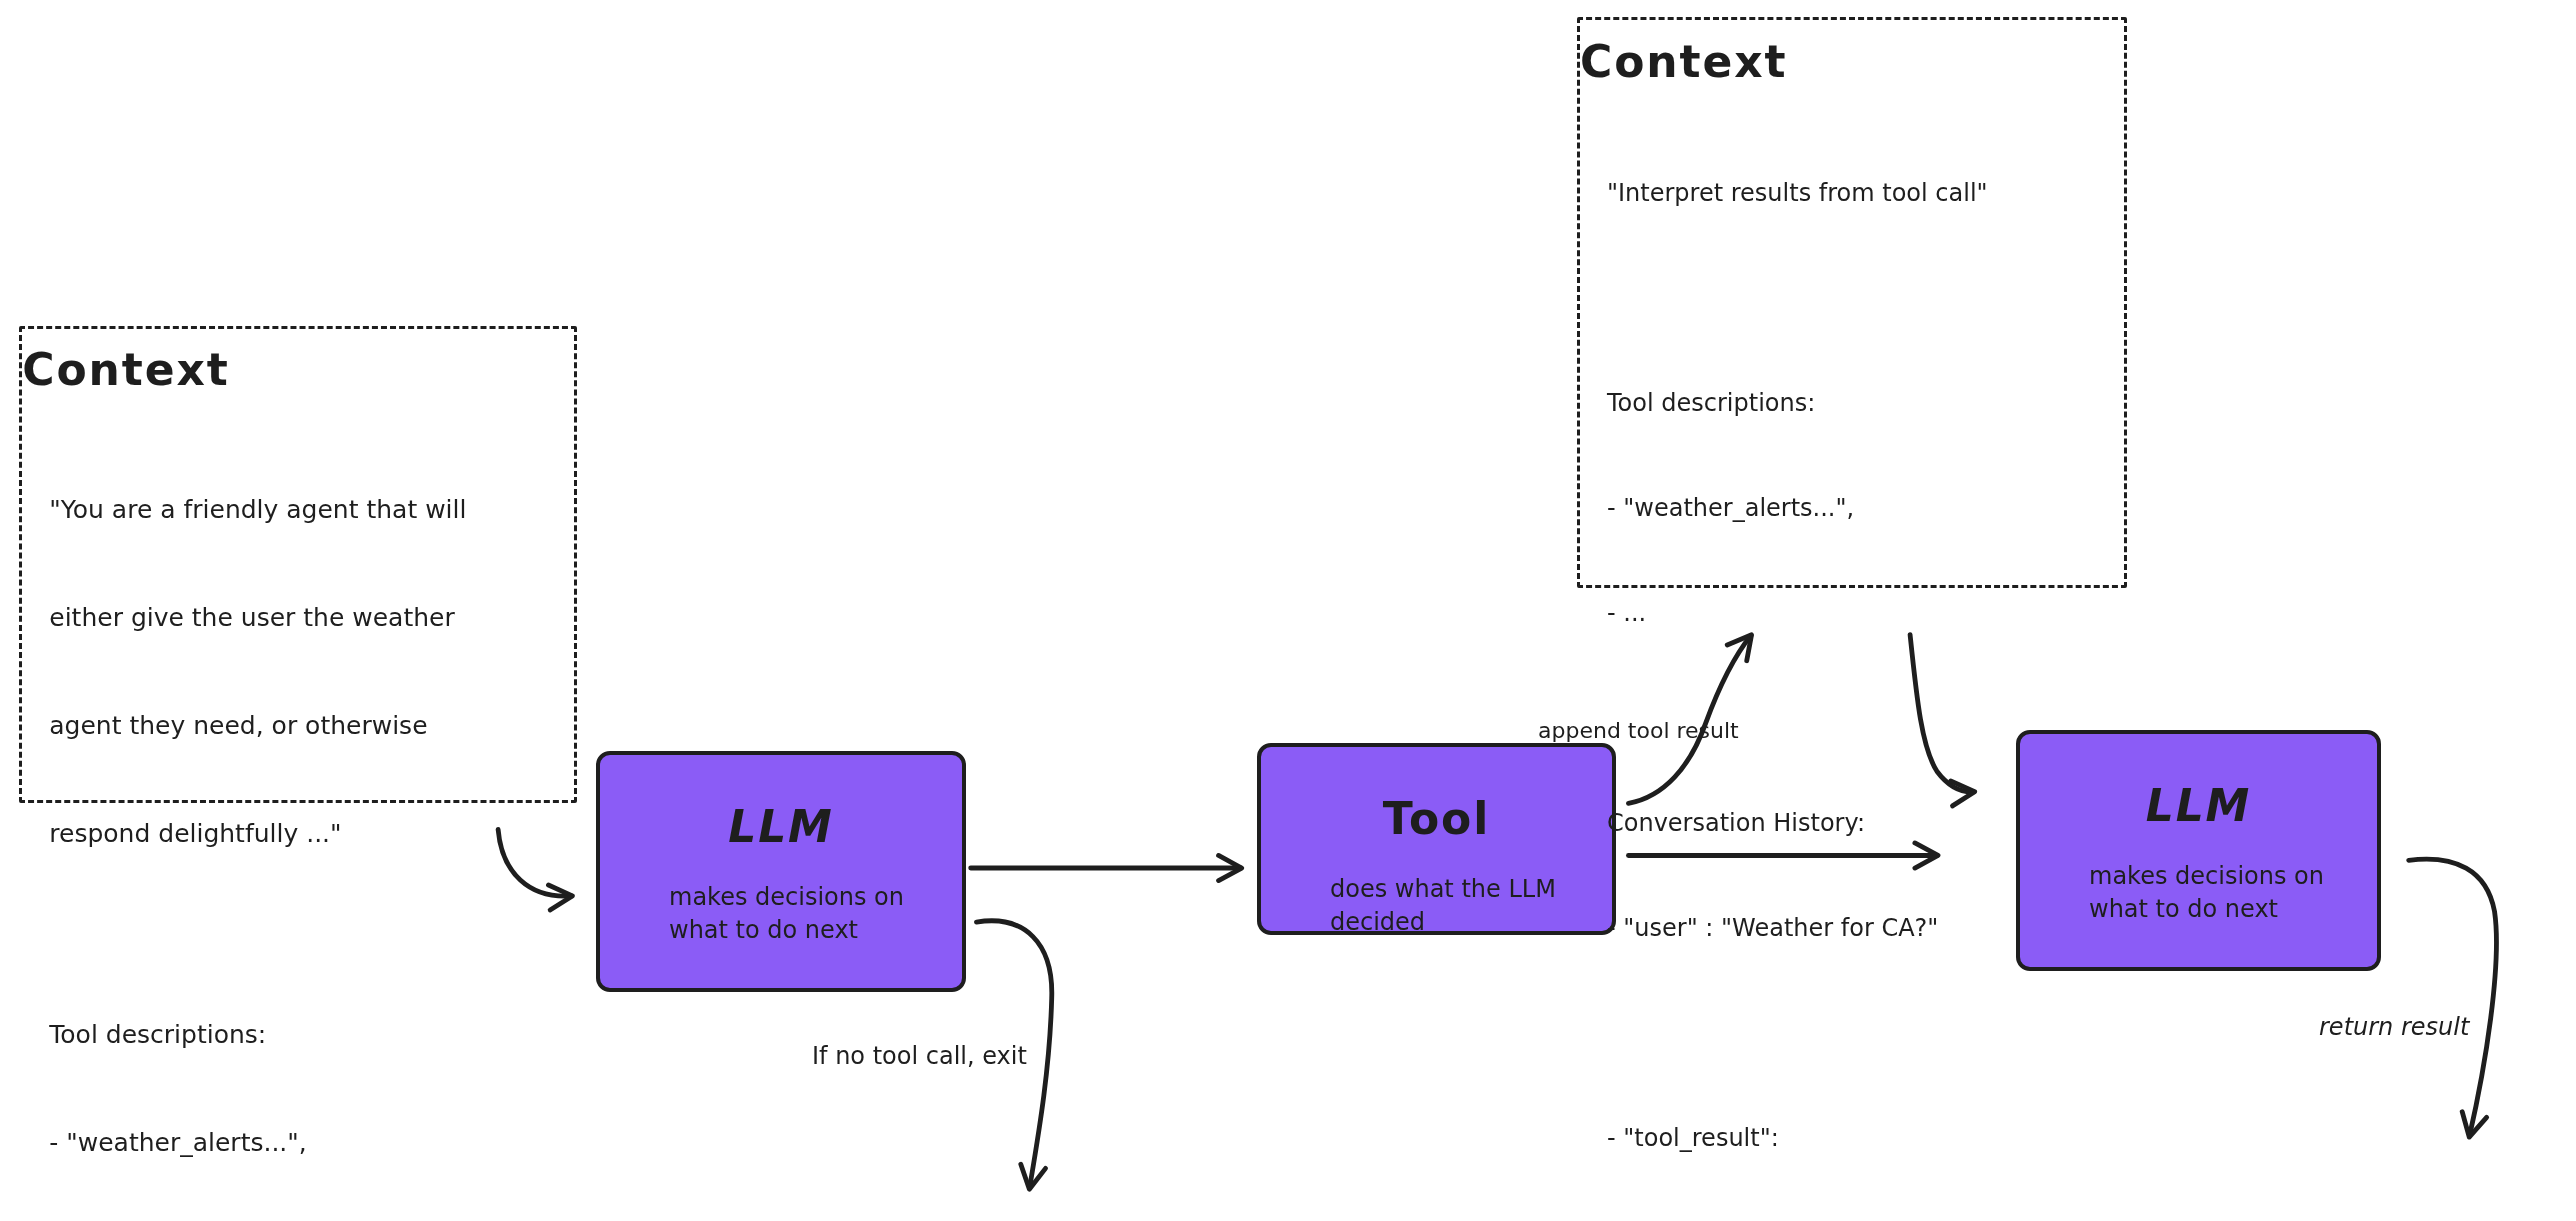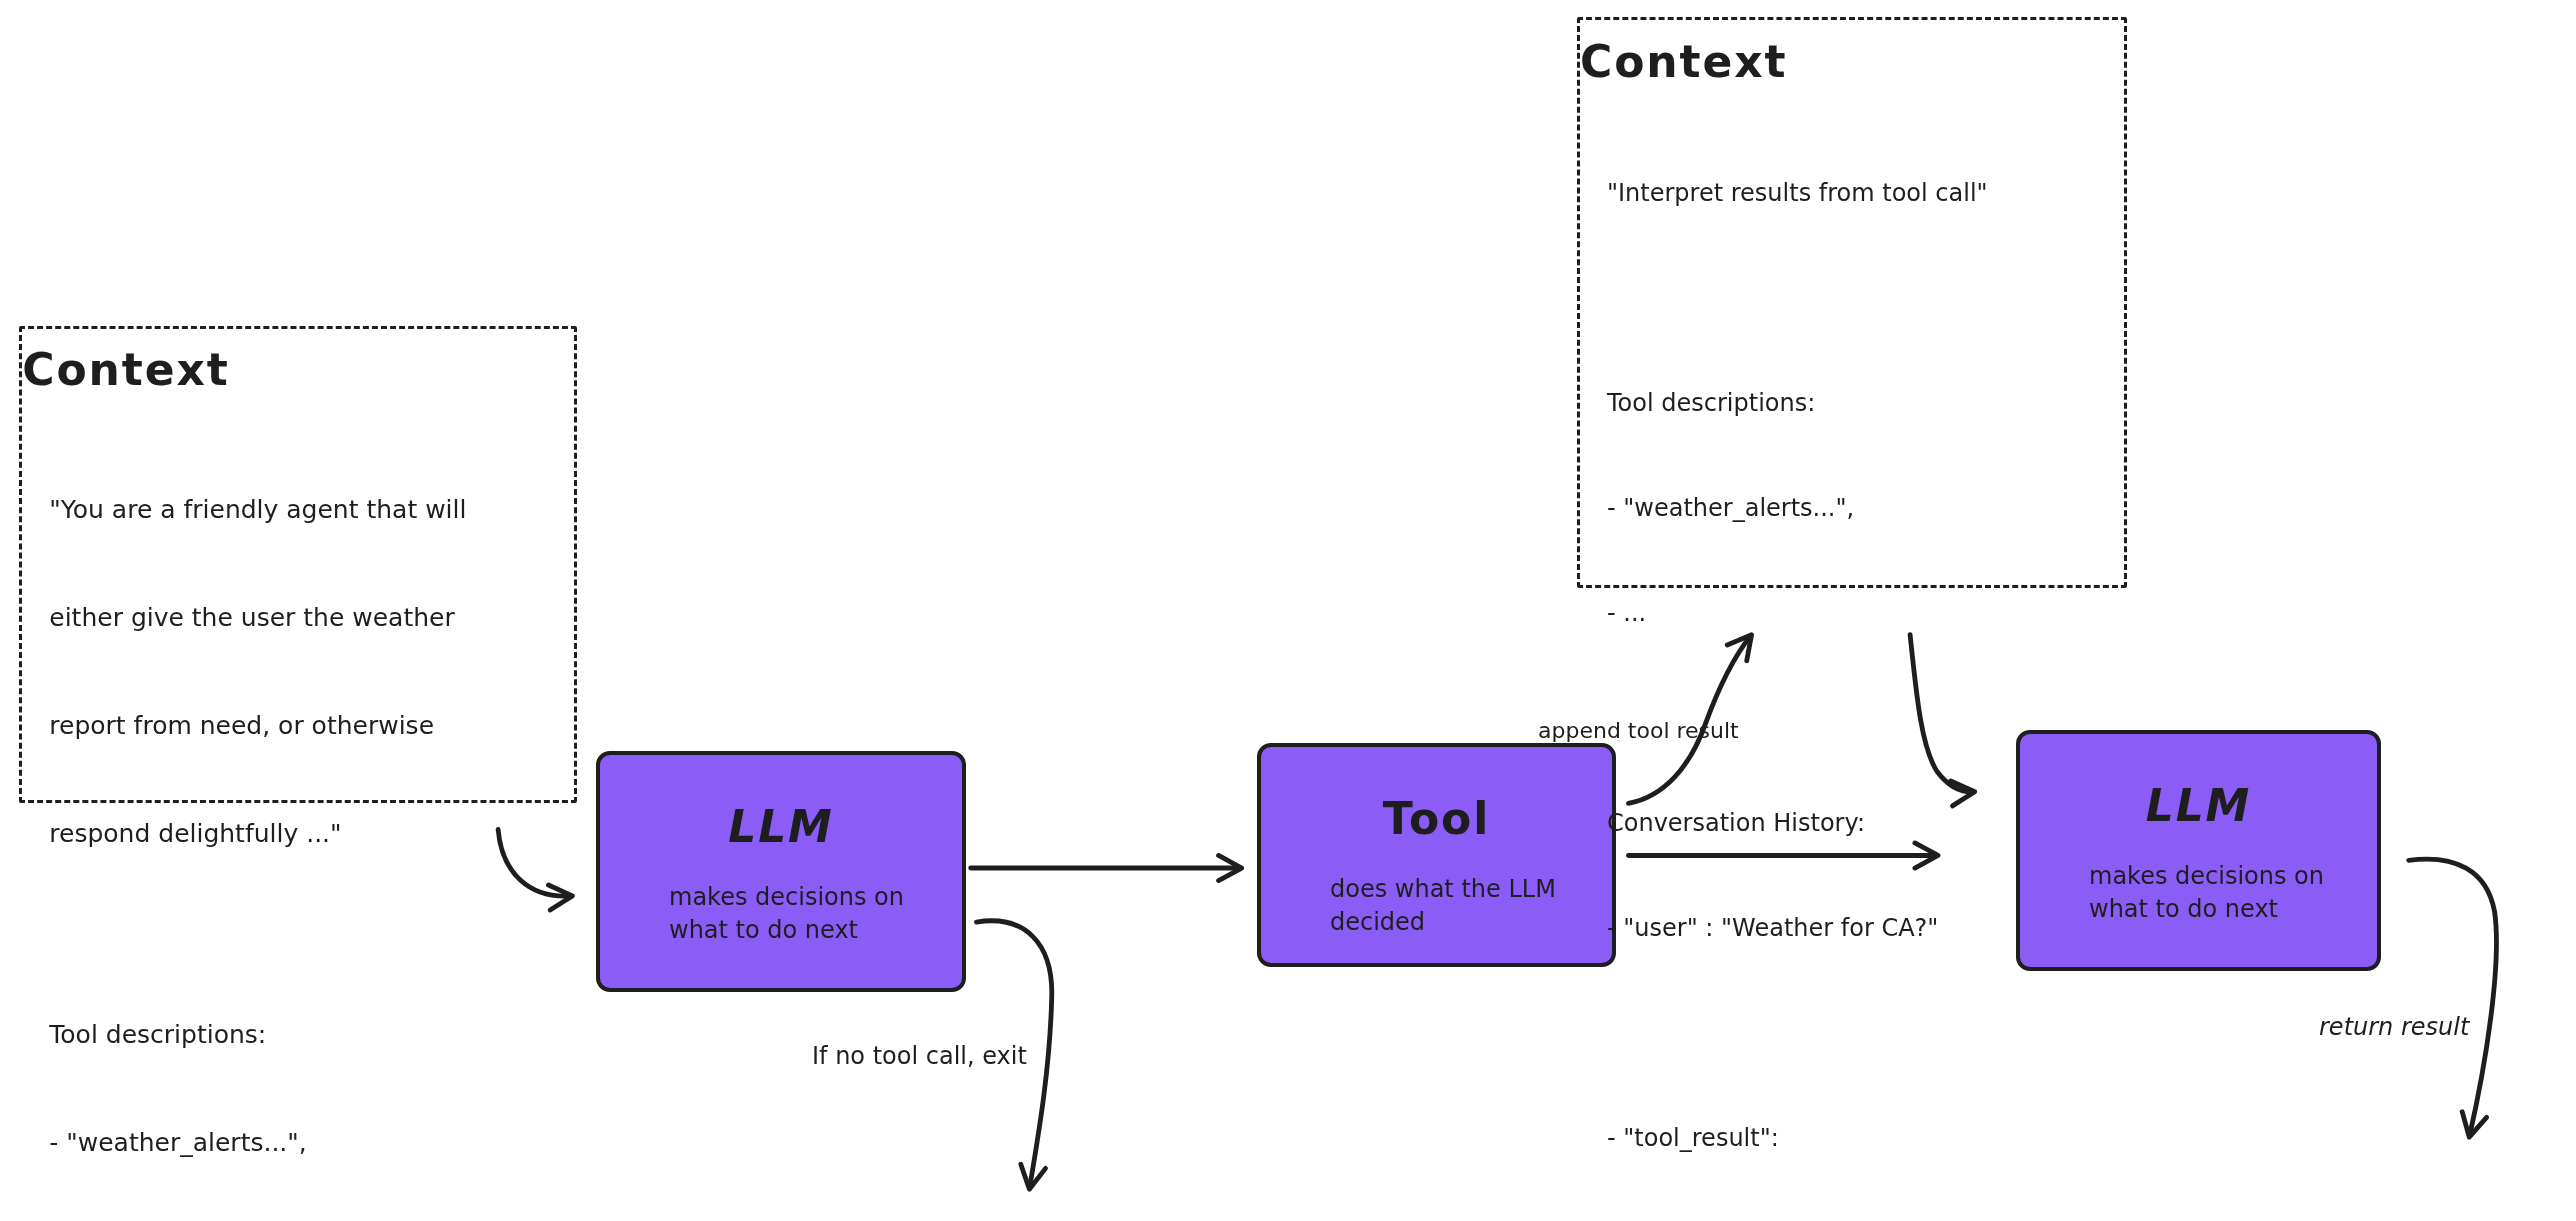--- a/index.html
+++ b/index.html
@@ -96,41 +96,41 @@
       <path d="M 1980 658 C 1987 725, 1992 775, 2008 800 C 2020 816, 2032 822, 2046 821" marker-end="url(#ah)"></path>
       <path d="M 2497 892 C 2545 886, 2578 902, 2586 945 C 2594 1000, 2576 1108, 2560 1178" marker-end="url(#ah)"></path>
     </g>
   </svg>
 
   <div class="ctx-box" style="left:19.3px; top:326px; width:558px; height:477px;">
     <div class="ctx-title">Context</div>
     <div class="ctx-lines">
       <div class="line">"You are a friendly agent that will</div>
       <div class="line">either give the user the weather</div>
-      <div class="line">report from need, or otherwise</div>
+      <div class="line">agent they need, or otherwise</div>
       <div class="line">respond delightfully ..."</div>
       <div class="line blank"></div>
       <div class="line">Tool descriptions:</div>
       <div class="line">- "weather_alerts...",</div>
       
       
       
       
     </div>
   </div>
 
   <div class="node-box" style="left:596px; top:751px; width:370px; height:241px;">
     <div class="node-title llm-title">LLM</div>
     <div class="node-sub">
       <div class="line">makes decisions on</div>
       <div class="line">what to do next</div>
     </div>
   </div>
 
-  <div class="node-box" style="left:1257px; top:743px; width:359px; height:224px;">
+  <div class="node-box" style="left:1257px; top:743px; width:359px; height:192px;">
     <div class="node-title">Tool</div>
     <div class="node-sub">
       <div class="line">does what the LLM</div>
       <div class="line">decided</div>
     </div>
   </div>
 
   <div class="ctx-box" style="left:1577px; top:17.4px; width:550px; height:571px;">
     <div class="ctx-title">Context</div>
     <div class="ctx-lines small">

